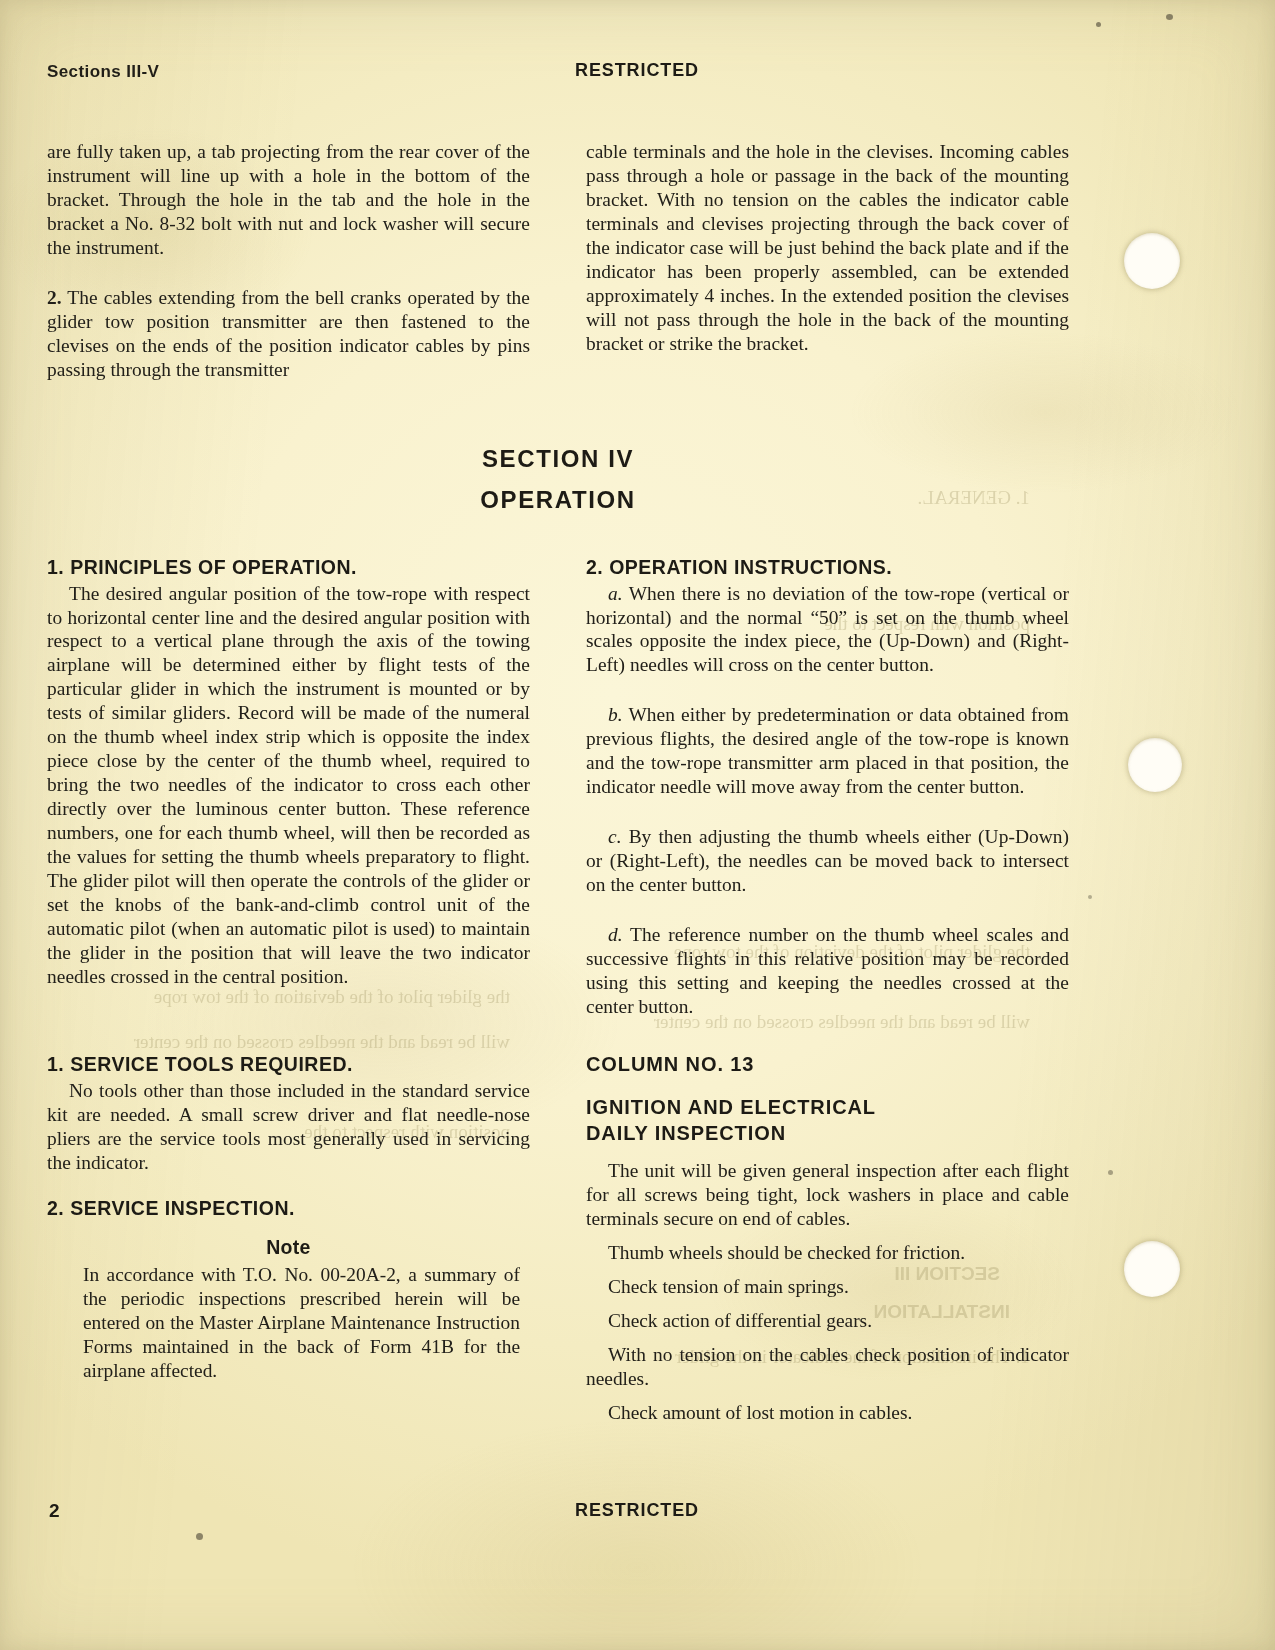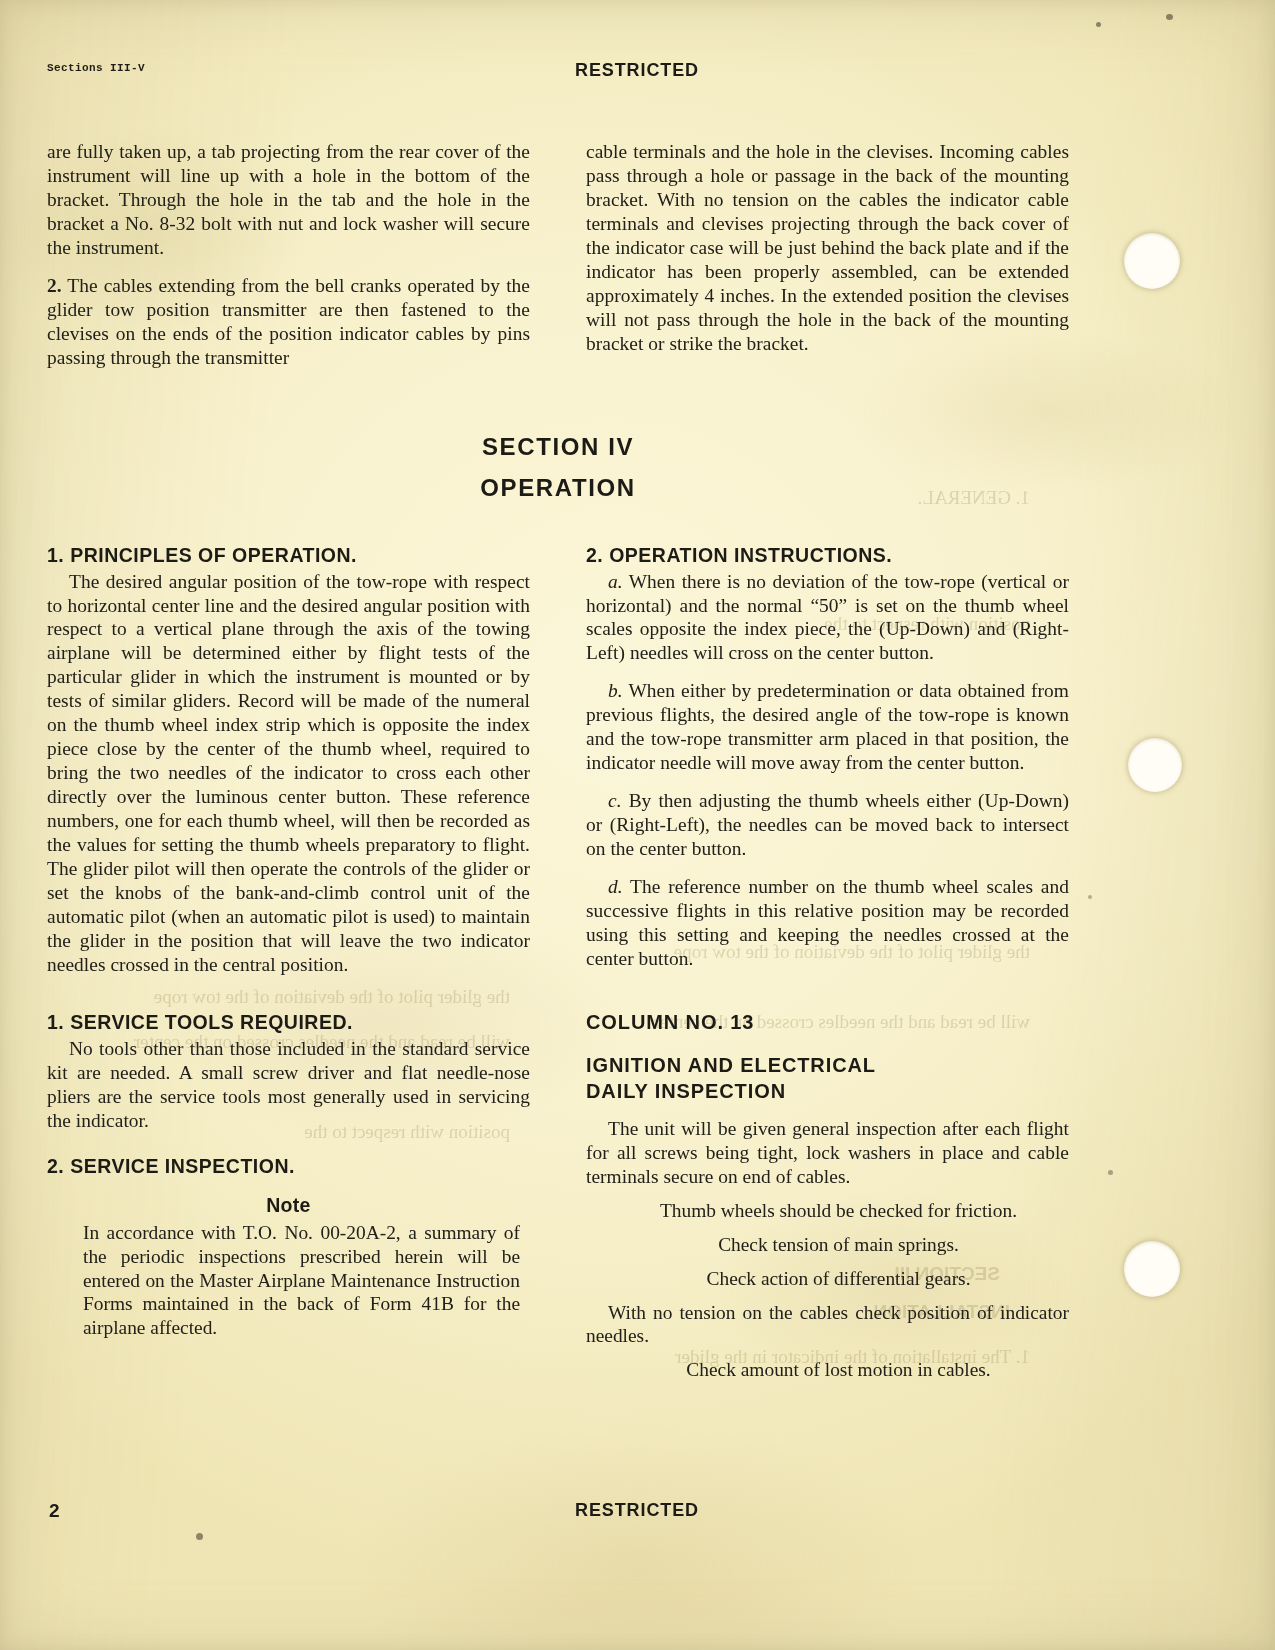--- a/index.html
+++ b/index.html
@@ -61,23 +61,23 @@
   .runhead {
     position: absolute;
     top: 58px;
     left: 47px;
     right: 60px;
     height: 50px;
   }
   .runhead-left {
     position: absolute;
     left: 0; top: 4px;
-    font-family: Liberation Mono, monospace;
-    font-weight: bold;
-    font-size: 11px;
+    font-family: Liberation Sans, sans-serif;
+    font-weight: bold;
+    font-size: 17px;
     letter-spacing: .4px;
     color: #201e18;
     text-align: center;
   }
   .runhead-center {
     position: absolute;
     left: 0; right: 0;
     text-align: center;
     font-family: "Liberation Sans", "DejaVu Sans", sans-serif;
     font-weight: bold;
@@ -103,21 +103,21 @@
     width: 483px;
   }
   p.body {
     margin: 0 0 0 0;
     font-size: 19.4px;
     line-height: 1.235;
     text-align: justify;
     text-justify: inter-word;
     letter-spacing: .05px;
   }
-  p.body + p.body { margin-top: 14px; }
+  p.body + p.body { margin-top: 26px; }
   p.indent { text-indent: 22px; }
   .numlead {
     font-weight: bold;
     font-family: "Liberation Serif", "DejaVu Serif", serif;
   }
   .itallead { font-style: italic; }
 
   
   .section-title {
     text-align: center;
@@ -169,21 +169,21 @@
     padding: 0 10px 0 36px;
     font-size: 19.4px;
     line-height: 1.235;
     text-align: justify;
   }
   .checklist p {
     margin: 0;
     text-indent: 22px;
     font-size: 19.4px;
     line-height: 1.235;
-    text-align: center;
+    text-align: left;
   }
 
   
   .footer {
     position: absolute;
     left: 47px;
     right: 60px;
     top: 1500px;
     height: 34px;
   }

